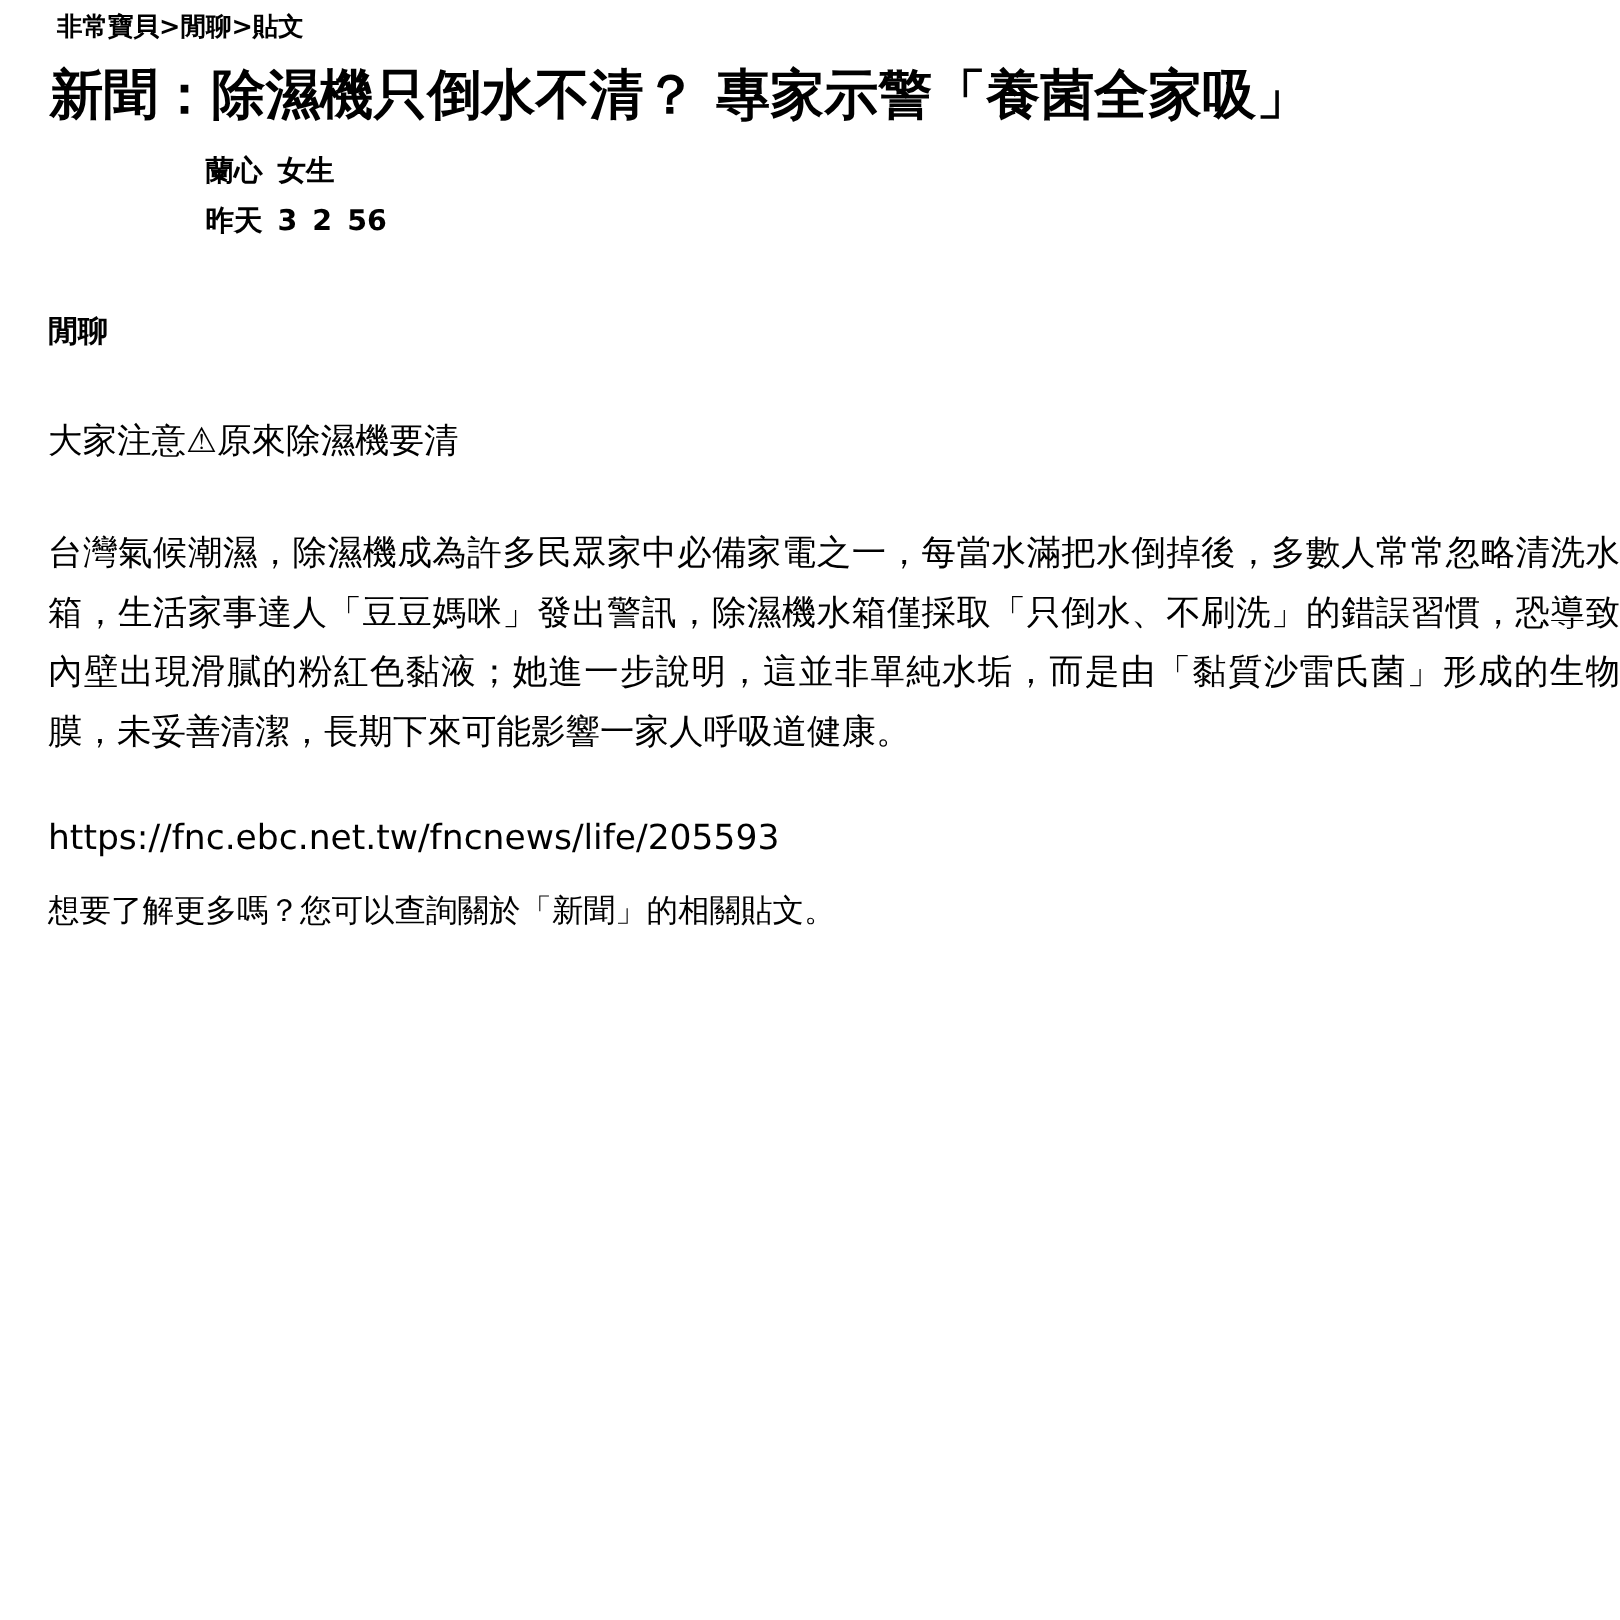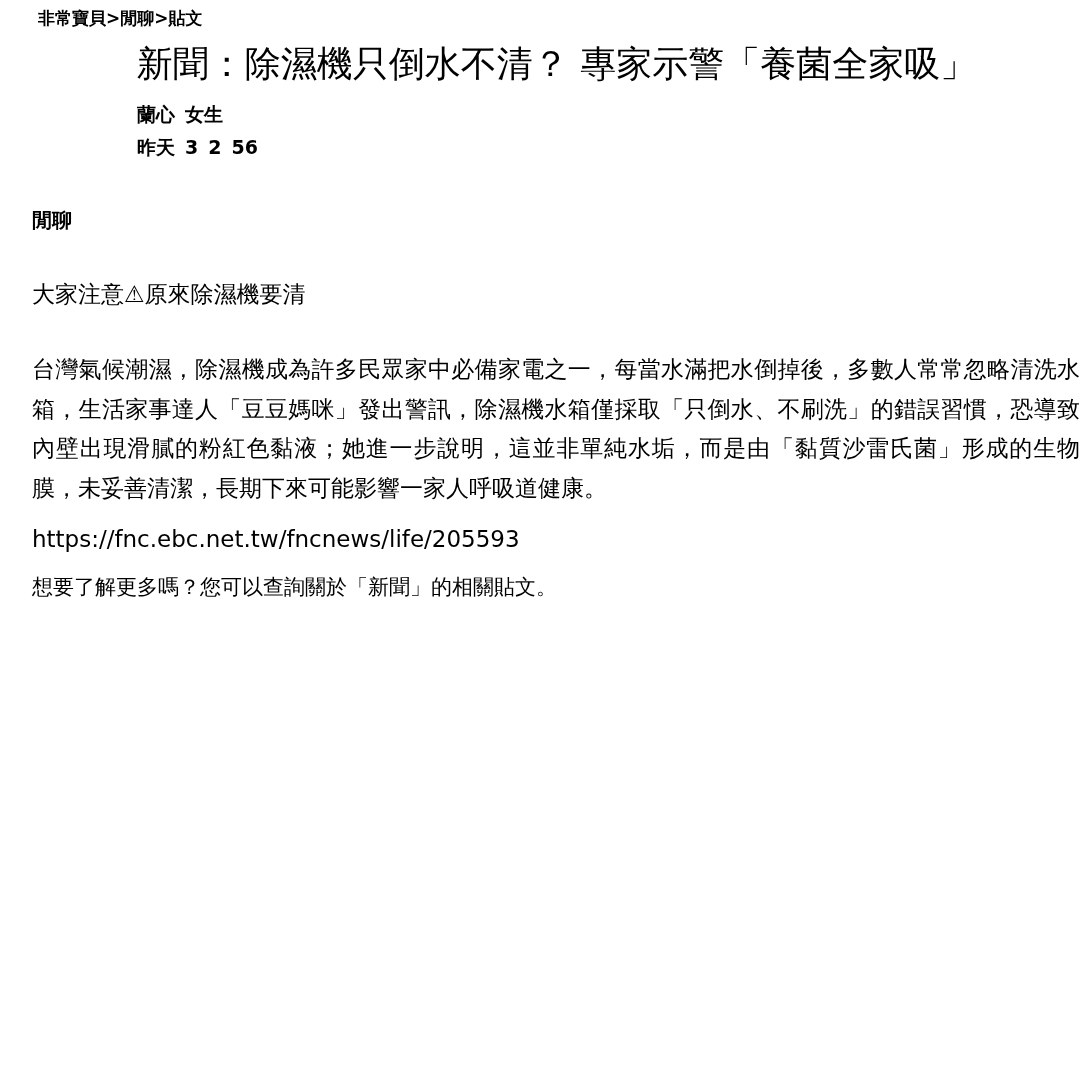--- a/index.html
+++ b/index.html
@@ -33,27 +33,26 @@
   .breadcrumb span {
     display: inline;
   }
   .crumb-sep {
     font-weight: bold;
   }
 
   
   .post-title {
     font-size: 36px;
-    font-weight: normal;
+    font-weight: bold;
     line-height: 1.25;
     margin: 14px 0 0 1px;
     padding: 0 0 0 0;
     letter-spacing: 0px;
     white-space: nowrap;
-    text-align: center;
   }
 
   
   .meta-block {
     position: relative;
     margin-top: 12px;
     min-height: 56px;
   }
   .meta-lines {
     margin-left: 105px;
@@ -102,21 +101,21 @@
     text-align: justify;
     text-justify: inter-ideograph;
     margin: 0 0 6px 0;
   }
   .content .link {
     font-size: 23px;
     line-height: 1.9;
     color: #000;
     text-decoration: none;
     display: inline-block;
-    margin-top: 4px;
+    margin-top: 24px;
   }
 
   
   .actions {
     margin-top: 34px;
     font-size: 20px;
     font-weight: bold;
     line-height: 1.2;
     white-space: nowrap;
   }

